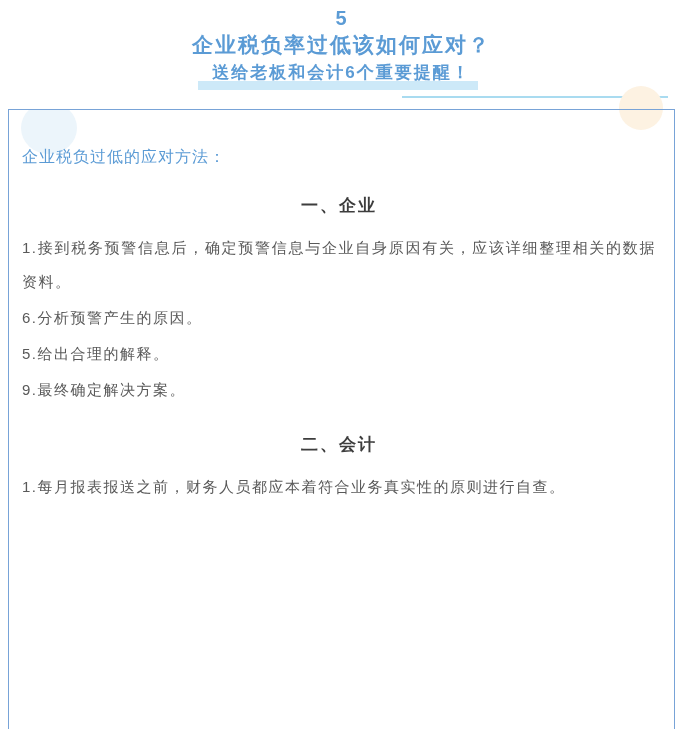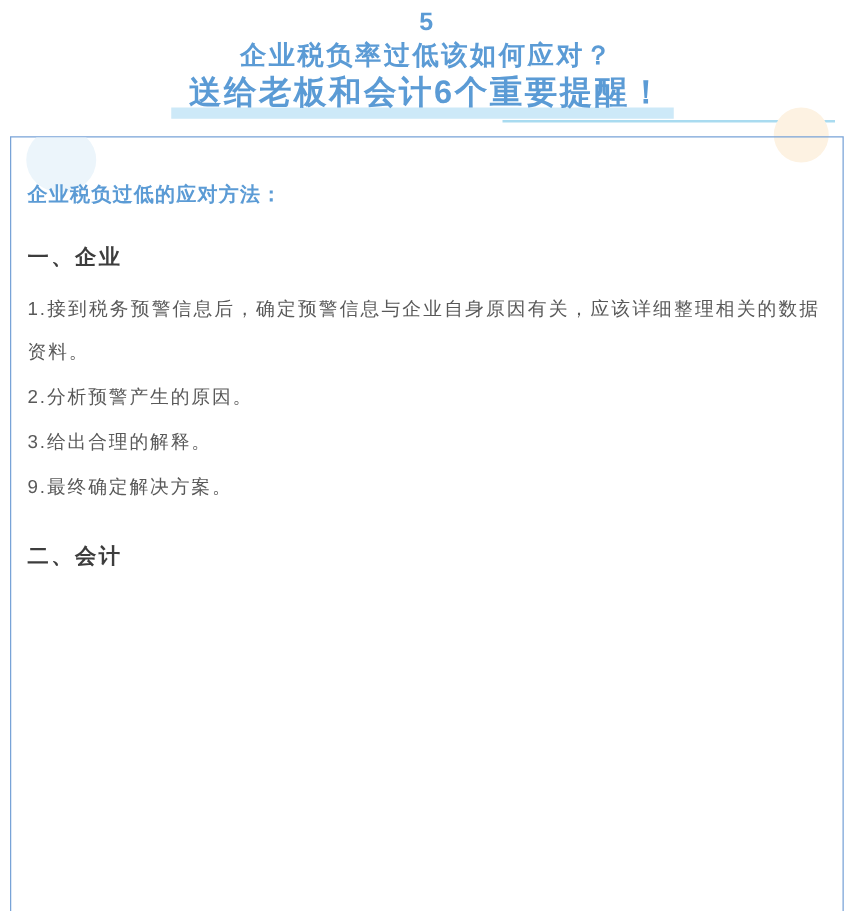--- a/index.html
+++ b/index.html
@@ -15,21 +15,21 @@
   .header { position: absolute; top: 0; left: 0; width: 100%; text-align: center; padding-top: 5px; }
   .page-num {
     color: #5b9bd5; font-size: 20px; font-weight: bold; line-height: 26px; letter-spacing: 1px;
   }
   .title1 {
     color: #5b9bd5; font-size: 21px; font-weight: bold; line-height: 28px; letter-spacing: 2px;
   }
   .title2-wrap { display: inline-block; position: relative; line-height: 28px; }
   .title2 {
     position: relative; z-index: 1;
-    color: #5b9bd5; font-size: 26px; font-weight: bold; letter-spacing: 2px;
+    color: #5b9bd5; font-size: 17px; font-weight: bold; letter-spacing: 2px;
   }
   .title-hl {
     position: absolute; z-index: 0;
     left: -14px; right: -7px; bottom: -3px; height: 9px;
     background: #cde9f8;
   }
 
   
   .thin-line {
     position: absolute; top: 96px; left: 402px; width: 266px; height: 2px;
@@ -45,26 +45,26 @@
 
   
   .card {
     position: absolute; left: 8px; top: 109px; width: 667px; height: 680px;
     border: 1px solid #78a3d7;
     background: transparent;
     overflow: hidden;
   }
   .card-inner { position: relative; z-index: 1; padding: 36px 18px 0 13px; }
   .card-heading {
-    color: #5b9bd5; font-size: 16px; font-weight: bold;
+    color: #5b9bd5; font-size: 16px; font-weight: normal;
     line-height: 22px; letter-spacing: 1px;
   }
   .section-heading {
     color: #3d3d3d; font-size: 17px; font-weight: bold;
-    margin: 26px 0 13px; line-height: 24px; letter-spacing: 2px;
+    margin: 26px 0 13px; line-height: 24px; letter-spacing: 2px; text-align: center;
   }
   .para {
     color: #595959; font-size: 15px; line-height: 34px;
     margin: 2px 0; letter-spacing: 1.5px; text-align: justify;
   }
 </style>
 </head>
 <body>
 
 <div class="page">
@@ -82,22 +82,23 @@
   <div class="circle orange"></div>
 
   <div class="card">
     <div class="circle lightblue"></div>
     <div class="card-inner">
 
       <div class="card-heading">企业税负过低的应对方法：</div>
 
       <div class="section-heading">一、企业</div>
       <p class="para">1.接到税务预警信息后，确定预警信息与企业自身原因有关，应该详细整理相关的数据资料。</p>
-      <p class="para">2.分析预警产生的原因。</p>
-      <p class="para">3.给出合理的解释。</p>
+      <p class="para">6.分析预警产生的原因。</p>
+      <p class="para">5.给出合理的解释。</p>
       <p class="para">9.最终确定解决方案。</p>
 
       <div class="section-heading">二、会计</div>
+      <p class="para">1.每月报表报送之前，财务人员都应本着符合业务真实性的原则进行自查。</p>
 
     </div>
   </div>
 
 </div>
 
 </body></html>

